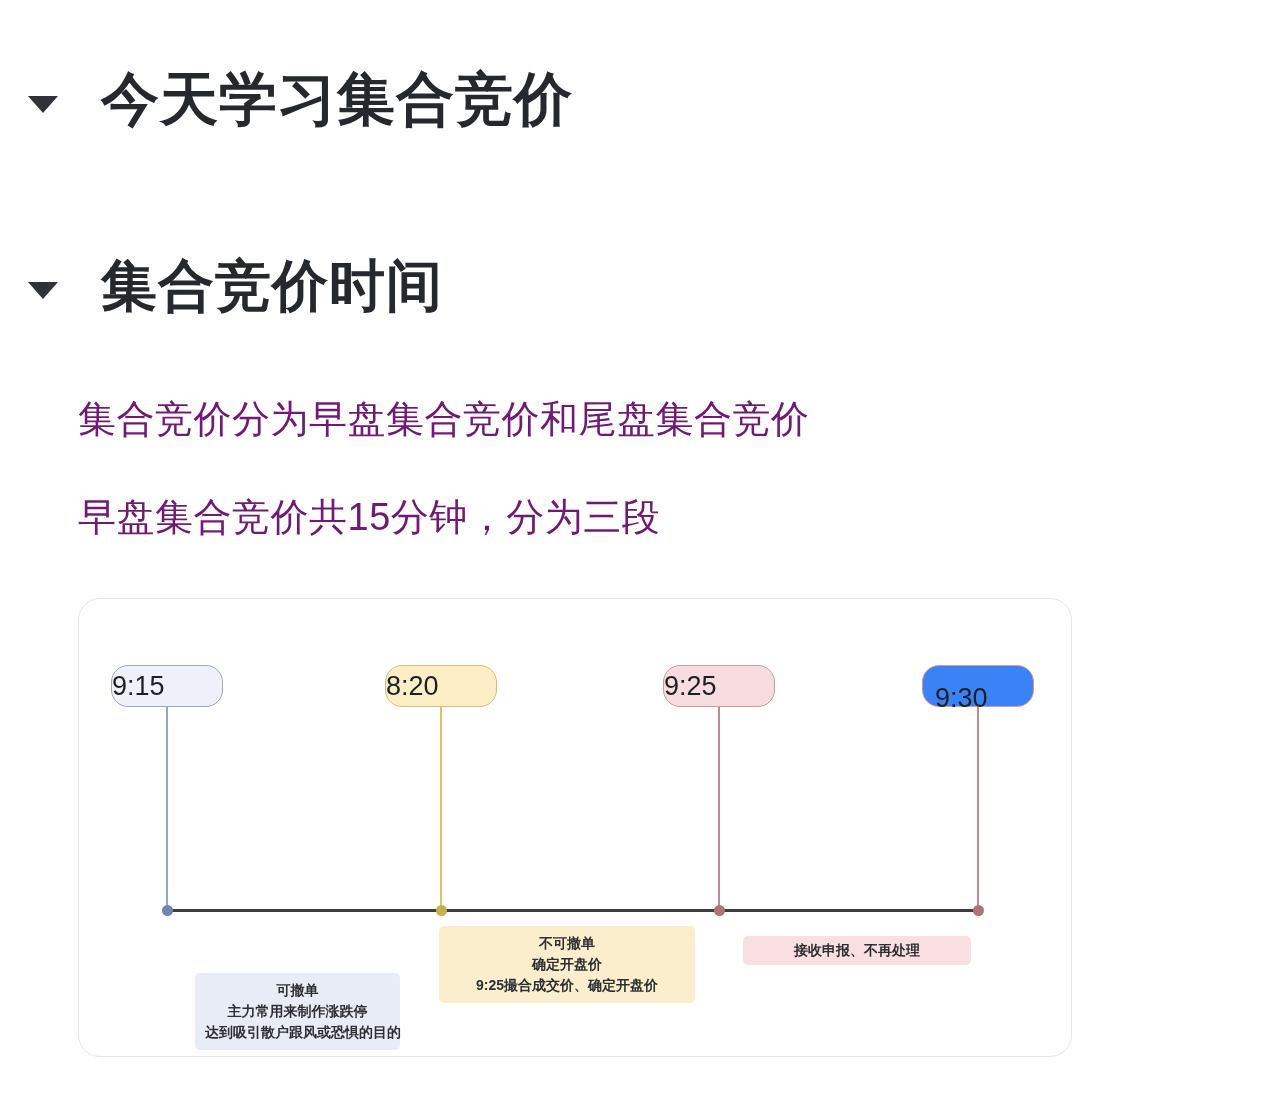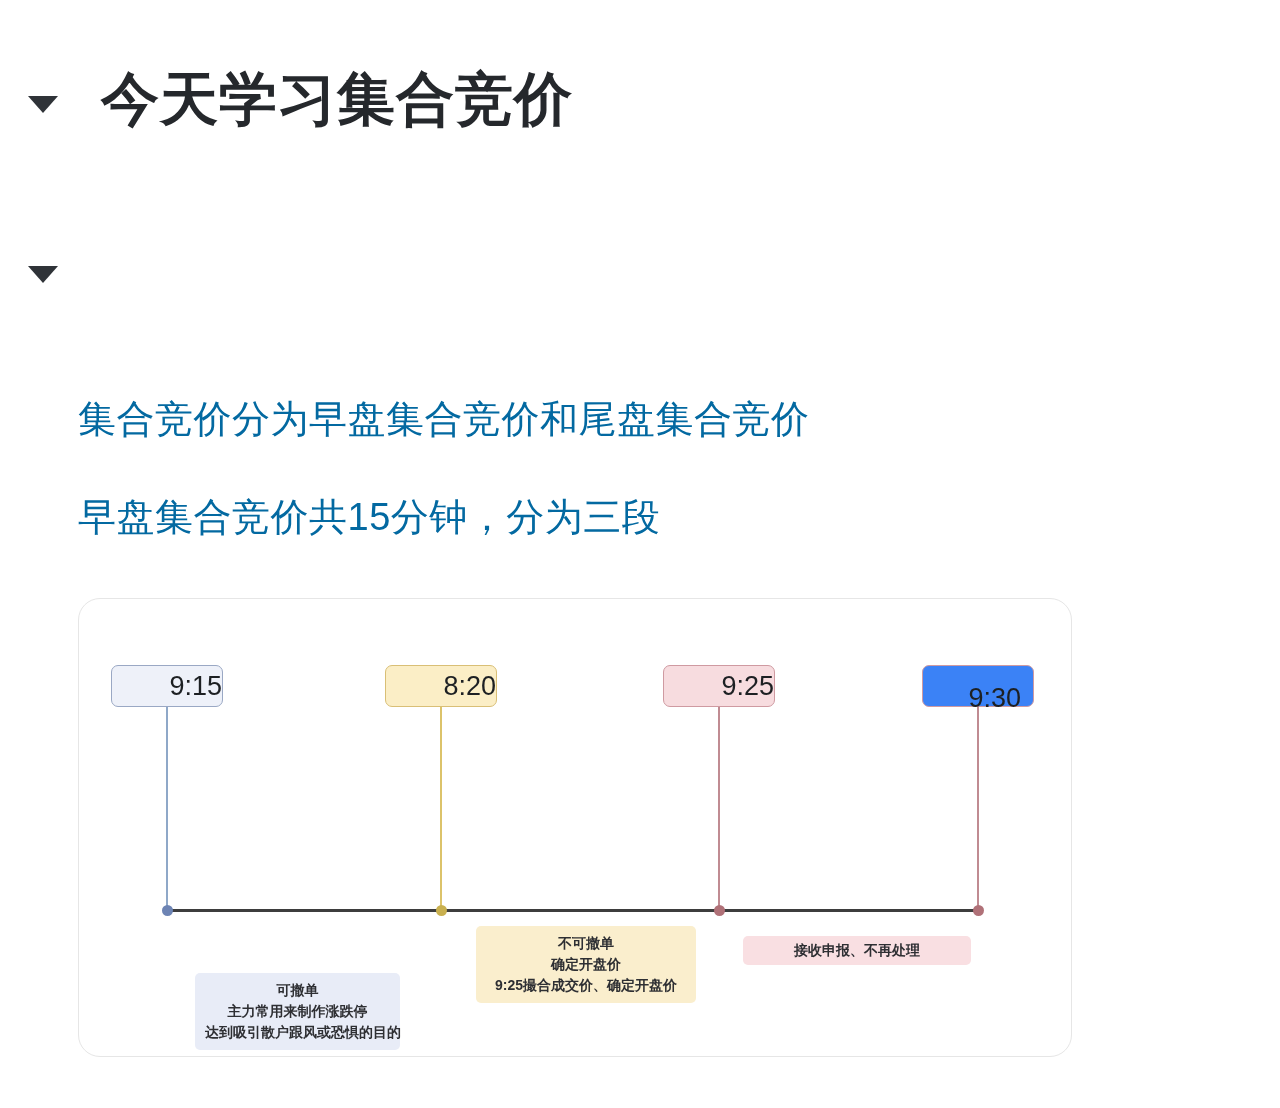--- a/index.html
+++ b/index.html
@@ -46,21 +46,21 @@
   #heading-2 { left: 28px; top: 258px; }
   #heading-2 .h-text { font-size: 56px; }
   #heading-2 .tri { margin-top: 8px; }
 
   
   .para {
     position: absolute;
     left: 78px;
     font-size: 38px;
     font-weight: 400;
-    color: #0369a1;
+    color: #701a75;
     line-height: 1;
     white-space: nowrap;
     letter-spacing: 0.5px;
   }
   #para-1 { top: 400px; }
   #para-2 { top: 498px; }
 
   
   #diagram-card {
     position: absolute;
@@ -78,24 +78,24 @@
     position: relative;
     width: 100%;
     height: 100%;
   }
 
   
   .time-label {
     position: absolute;
     height: 42px;
     line-height: 40px;
-    text-align: right;
+    text-align: left;
     font-size: 27px;
     font-weight: 400;
-    border-radius: 7px;
+    border-radius: 17px;
     box-sizing: border-box;
     color: #1d2023;
     white-space: nowrap;
     padding: 0 18px;
   }
 
   
   .vline {
     position: absolute;
     width: 2px;
@@ -134,20 +134,21 @@
 </head>
 <body>
 
 <div class="heading-row" id="heading-1">
   <span class="tri"></span>
   <span class="h-text">今天学习集合竞价</span>
 </div>
 
 <div class="heading-row" id="heading-2">
   <span class="tri"></span>
+  <span class="h-text">集合竞价时间</span>
 </div>
 
 <div class="para" id="para-1">集合竞价分为早盘集合竞价和尾盘集合竞价</div>
 <div class="para" id="para-2">早盘集合竞价共15分钟，分为三段</div>
 
 <div id="diagram-card">
   <div class="diagram-inner" id="diagram-inner">
     <div id="axis-line" style="left: 88px; top: 310px; width: 811px; background: rgb(61, 61, 61);"></div>
   <div class="vline" style="left: 87px; top: 108px; height: 204px; background: rgb(143, 168, 200);"></div>
       <div class="time-label" style="width: 112px; left: 32px; top: 66px; background: rgb(238, 241, 249); border: 1.5px solid rgb(154, 168, 196); padding: 0px;">9:15</div>
@@ -159,21 +160,21 @@
       <div class="time-label" style="width: 112px; left: 584px; top: 66px; background: rgb(247, 220, 223); border: 1.5px solid rgb(207, 154, 161); padding: 0px;">9:25</div>
       <div class="node-dot" style="left: 634.5px; top: 306px; background: rgb(176, 113, 120);"></div>
       <div class="vline" style="left: 898px; top: 108px; height: 204px; background: rgb(192, 139, 146);"></div>
       <div class="time-label" style="width: 112px; left: 843px; top: 66px; background: #3b82f6; border: 1.5px solid rgb(207, 154, 161); padding: 12px;">9:30</div>
       <div class="node-dot" style="left: 893.5px; top: 306px; background: rgb(176, 113, 120);"></div>
       <div class="note-box" style="left: 116px; top: 327px; width: 205px; background: rgb(232, 236, 247); margin-top: 47px;">
         <div>可撤单</div>
         <div>主力常用来制作涨跌停</div>
         <div>达到吸引散户跟风或恐惧的目的</div>
       </div>
-      <div class="note-box" style="left: 397px; top: 327px; width: 220px; background: rgb(250, 238, 205); text-align: center;">
+      <div class="note-box" style="left: 360px; top: 327px; width: 256px; background: rgb(250, 238, 205); text-align: center;">
         <div>不可撤单</div>
         <div>确定开盘价</div>
         <div>9:25撮合成交价、确定开盘价</div>
       </div>
       <div class="note-box" style="left: 664px; top: 337px; width: 228px; background: rgb(249, 223, 226); padding: 4px 10px;">
         <div>接收申报、不再处理</div>
       </div>
     </div>
 </div>
 

